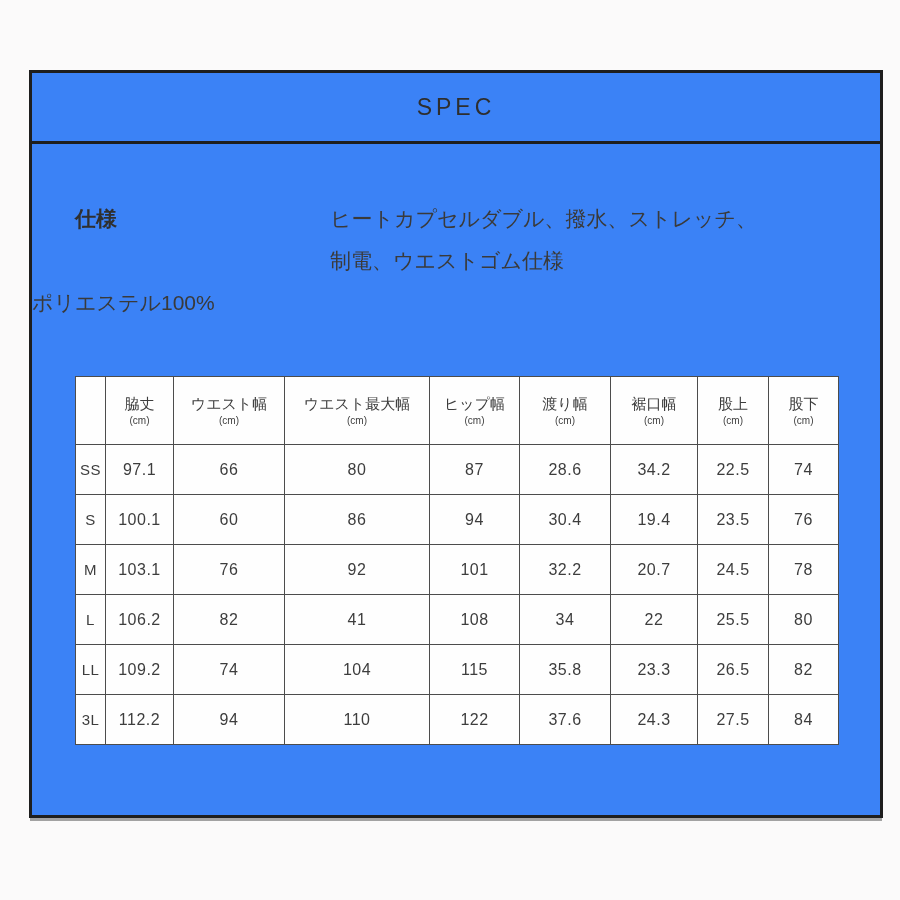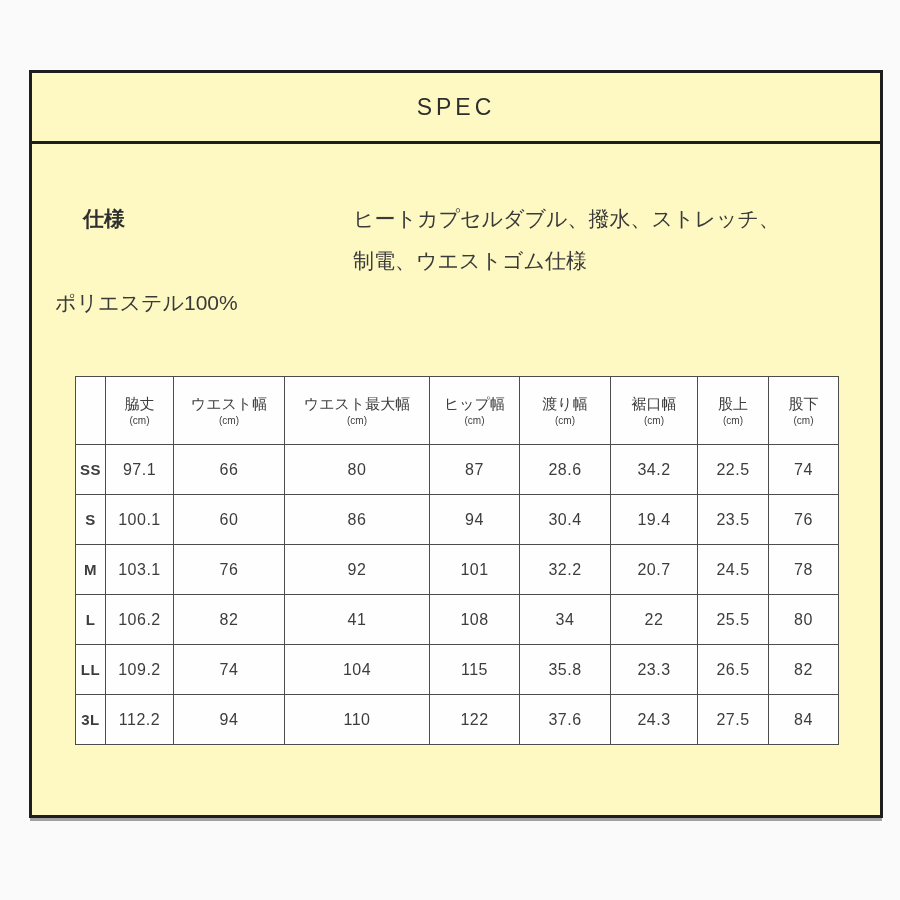--- a/index.html
+++ b/index.html
@@ -7,59 +7,57 @@
     width: 900px; height: 900px;
     background: #fbfafa;
     font-family: "Liberation Sans", "DejaVu Sans", sans-serif;
     color: #3d3d3d;
     overflow: hidden;
   }
   .frame {
     position: absolute;
     left: 29px; top: 70px;
     width: 854px; height: 748px;
-    background: #fef9c3;
+    background: #3b82f6;
     border: 3px solid #1e1e1e;
     box-shadow: 0 4px 0 -1px rgba(90,90,90,0.55);
   }
   .spec-header {
     height: 71px;
     border-bottom: 3px solid #1e1e1e;
     display: flex;
     align-items: center;
     justify-content: center;
   }
   .spec-title {
     font-size: 23px;
     letter-spacing: 4px;
     font-weight: 500;
     color: #2e2e2e;
   }
   .details {
     margin-top: 54px;
-    padding-left: 8px;
   }
   .detail-row {
     display: flex;
     align-items: flex-start;
   }
   .detail-label {
     margin-left: 43px;
     width: 255px;
     flex: 0 0 255px;
     font-weight: bold;
     font-size: 21px;
     line-height: 42px;
     color: #2f2f2f;
   }
   .detail-value {
     font-size: 21px;
     line-height: 42px;
     color: #3a3a3a;
-    margin-left: 15px;
   }
   .size-table {
     position: absolute;
     left: 43px; top: 303px;
     border-collapse: collapse;
     table-layout: fixed;
   }
   .size-table th, .size-table td {
     border: 1px solid #4c4c4c;
     text-align: center;
@@ -78,21 +76,20 @@
     display: block;
   }
   .size-table tbody td {
     height: 50px;
     font-size: 16px;
     letter-spacing: 0.5px;
     color: #3d3d3d;
   }
   .size-table tbody td.size-label {
     font-size: 15px;
-    font-weight: bold;
   }
 </style>
 </head>
 <body>
 
 <div class="frame">
   <div class="spec-header">
     <div class="spec-title">SPEC</div>
   </div>
 

